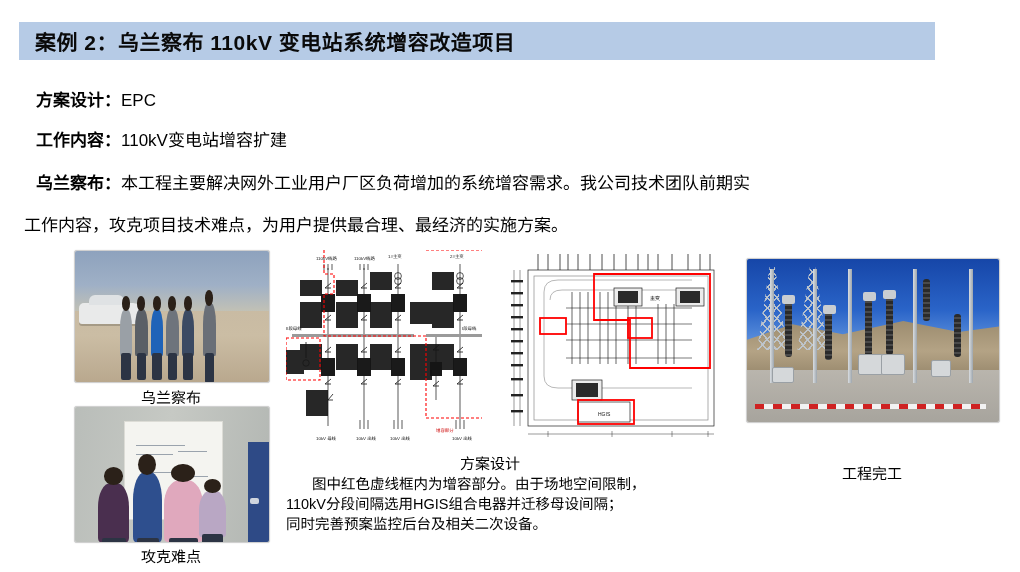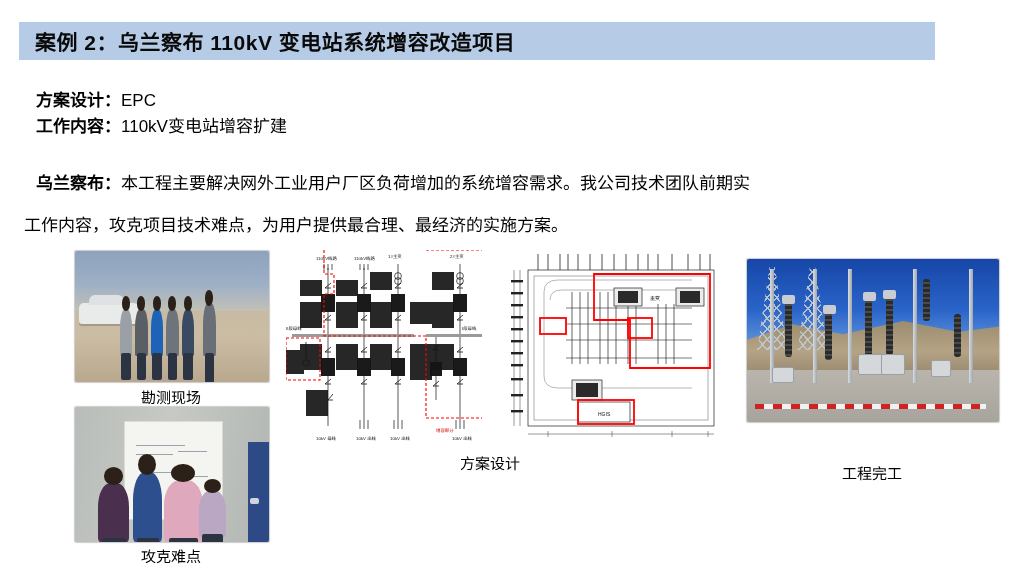--- a/index.html
+++ b/index.html
@@ -50,21 +50,21 @@
     white-space: nowrap;
   }
   .field-label {
     font-weight: bold;
   }
   .field-value {
     font-weight: normal;
     text-align: center;
   }
   #line-type  { left: 36px; top: 86px;  }
-  #line-work  { left: 36px; top: 112px; }
+  #line-work  { left: 36px; top: 126px; }
   #line-ov-1  { left: 36px; top: 169px; }
   #line-ov-2  { left: 24px; top: 211px; }
 
   
   .photo-frame {
     position: absolute;
     border: 1px solid #d0d0d0;
     border-radius: 3px;
     overflow: hidden;
     box-shadow: 0 0 1px rgba(0,0,0,0.25);
@@ -231,21 +231,21 @@
       <div class="ground-survey"></div>
       <div class="car"></div>
       <div class="person" style="left:23%;background:#9aa0a6;"></div>
       <div class="person" style="left:31%;background:#5a5f66;"></div>
       <div class="person" style="left:39%;background:#1f63b8;"></div>
       <div class="person" style="left:47%;background:#6e747c;"></div>
       <div class="person" style="left:55%;background:#3b4a63;"></div>
       <div class="person" style="left:66%;background:#6a6f77;height:40%;"></div>
     </div>
   </div>
-  <div class="caption" id="cap-survey">勘测现场</div>
+  <div class="caption" id="cap-survey">乌兰察布</div>
 
   <div class="photo-frame" id="photo-solve">
     <div class="ph">
       <div class="room-wall"></div>
       <div class="whiteboard">
         <div class="wb-mark" style="left:12%;top:24%;width:50%;"></div>
         <div class="wb-mark" style="left:12%;top:33%;width:38%;"></div>
         <div class="wb-mark" style="left:55%;top:30%;width:30%;"></div>
         <div class="wb-mark" style="left:20%;top:52%;width:46%;"></div>
         <div class="wb-mark" style="left:58%;top:56%;width:28%;"></div>
@@ -370,20 +370,25 @@
         <text x="30" y="190">10kV 母线</text>
         <text x="70" y="190">10kV 出线</text>
         <text x="104" y="190">10kV 出线</text>
         <text x="166" y="190">10kV 出线</text>
         <text x="150" y="182" fill="#cc0000">增容部分</text>
       </g>
     </svg>
   </div>
 
   <div class="caption" id="cap-scheme">方案设计</div>
+  <div id="scheme-note">
+    <span class="indent">图中红色虚线框内为增容部分。由于场地空间限制，</span>
+    <span>110kV分段间隔选用HGIS组合电器并迁移母设间隔；</span><br>
+    <span>同时完善预案监控后台及相关二次设备。</span>
+  </div>
 
   <div class="diagram" id="diagram-plan">
     <svg class="dsvg" viewBox="0 0 222 196" preserveAspectRatio="none">
       <g stroke="#222" fill="none" stroke-width="0.7">
 
         <rect x="26" y="18" width="186" height="156"></rect>
         <rect x="32" y="24" width="174" height="144" stroke="#8a8a8a"></rect>
 
         <path d="M42 40 q0 -12 14 -12 H190" stroke="#9a9a9a"></path>
         <path d="M42 40 V124 q0 12 14 12 H190" stroke="#9a9a9a"></path>

